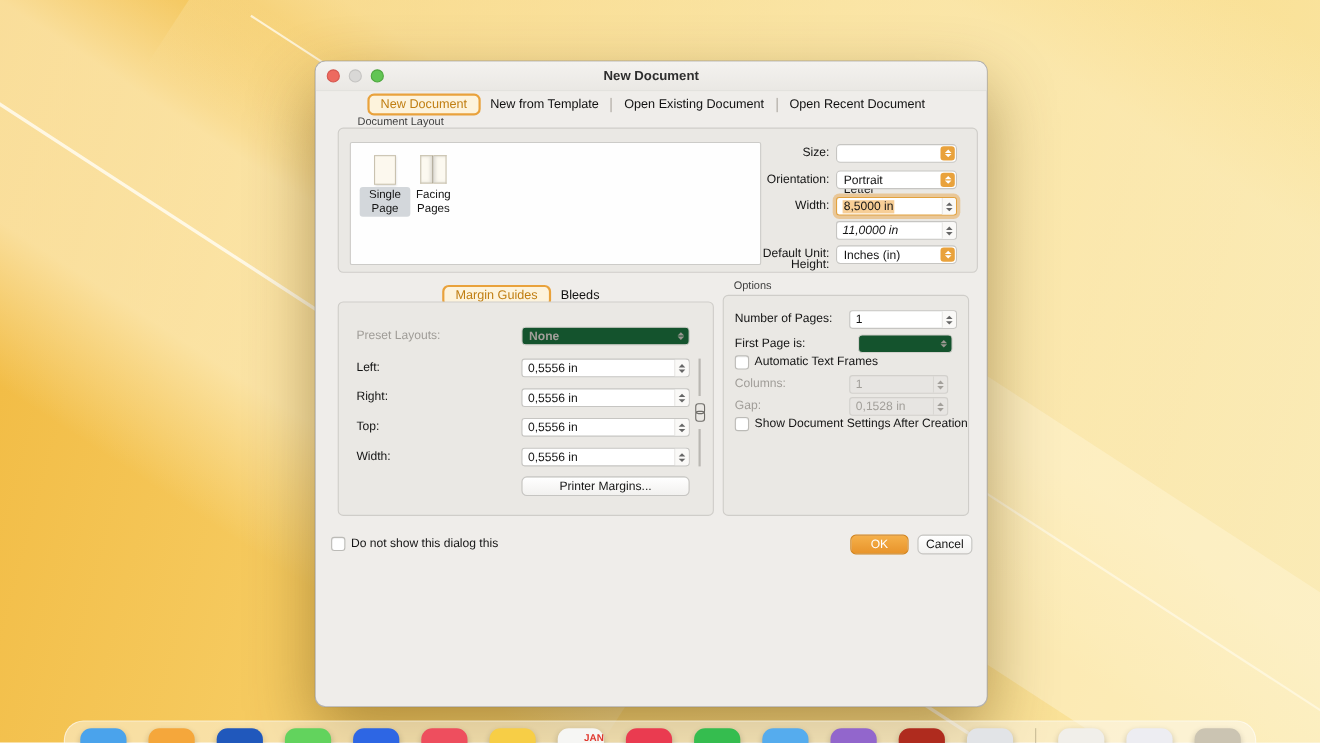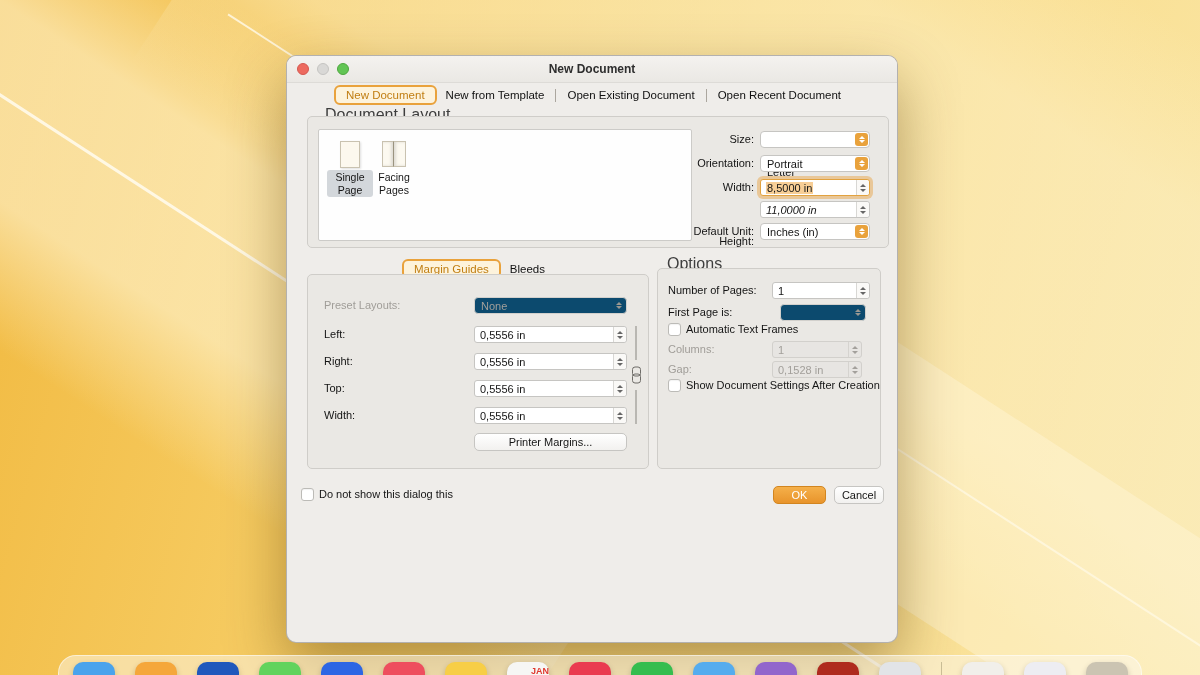--- a/index.html
+++ b/index.html
@@ -30,21 +30,21 @@
   .tl.green{background:#62C554;border:1px solid #4FA73F;box-sizing:border-box;}
   
   .tabs{position:absolute;top:29px;left:0;right:0;height:20px;display:flex;
     justify-content:center;align-items:center;}
   .tab{font-family:inherit;font-size:11.5px;border:none;background:transparent;color:#111;
     padding:2px 9px;cursor:default;line-height:14px;}
   .tab.active{border:2px solid #E9A23C;border-radius:6px;background:#FDF3DC;color:#C07E12;padding:1px 10px;}
   .tabdiv{width:1px;height:13px;background:#ABA69E;margin:0 2px;}
   
   .gb{position:absolute;border:1px solid #CFCDC9;border-radius:5px;background:#EAE8E4;box-sizing:border-box;}
-  .gb-label{position:absolute;font-size:16px;color:#3E3E3E;}
+  .gb-label{position:absolute;font-size:10px;color:#3E3E3E;}
   
   .laylist{position:absolute;left:10px;top:12px;width:372px;height:110px;background:#FEFEFE;
     border:1px solid #CCCBC8;border-radius:2px;}
   .layitem{position:absolute;top:8px;width:46px;text-align:center;}
   .lay-icon-wrap{height:32px;display:flex;align-items:center;justify-content:center;}
   .page-icon{width:20px;height:27px;background:#FCF8EE;border:1px solid #C9C2B0;box-sizing:border-box;
     box-shadow:1px 1px 2px rgba(0,0,0,.12);}
   .facing-icon{display:flex;}
   .facing-icon .pg{width:12px;height:26px;background:#FCF9F0;border:1px solid #C9C2B0;box-sizing:border-box;}
   .facing-icon .pg.l{border-right:1px solid #9A937F;box-shadow:inset -2px 0 3px rgba(0,0,0,.12);}
@@ -55,21 +55,21 @@
   .flabel{position:absolute;font-size:11px;line-height:17px;color:#141414;text-align:right;}
   .flabel.dis{color:#A09D98;}
   .popup{position:absolute;height:17px;background:#FFFFFF;border:1px solid #C6C5C2;border-radius:4px;
     box-sizing:border-box;}
   .popup .ptext{position:absolute;left:6px;top:1px;line-height:13px;font-size:11px;white-space:nowrap;}
   .popup-cap{position:absolute;right:1px;top:1px;bottom:1px;width:13px;border-radius:3px;background:#E9A23C;
     display:flex;flex-direction:column;align-items:center;justify-content:center;gap:1px;}
   .popup-cap i{display:block;width:0;height:0;border-left:3px solid transparent;border-right:3px solid transparent;}
   .popup-cap i.u{border-bottom:3.5px solid #fff;}
   .popup-cap i.d{border-top:3.5px solid #fff;}
-  .popup.disabled{background:#0c4a6e;border-color:#D2D0CC;}
+  .popup.disabled{background:#14532d;border-color:#D2D0CC;font-weight:bold;}
   .popup.disabled .ptext{color:#A29F9A;}
   .popup.disabled .popup-cap{background:transparent;}
   .popup.disabled .popup-cap i.u{border-bottom-color:#9A9791;}
   .popup.disabled .popup-cap i.d{border-top-color:#9A9791;}
   .spin{position:absolute;height:17px;background:#FFFFFF;border:1px solid #C6C5C2;border-radius:3px;box-sizing:border-box;}
   .spin .val{position:absolute;left:5px;top:2px;font-size:11px;line-height:12px;white-space:nowrap;}
   .stepper{position:absolute;right:0;top:0;bottom:0;width:12px;border-left:1px solid #D8D7D4;
     background:#FAF9F7;border-radius:0 3px 3px 0;display:flex;flex-direction:column;align-items:center;
     justify-content:center;gap:2px;}
   .stepper i{display:block;width:0;height:0;border-left:3px solid transparent;border-right:3px solid transparent;}

